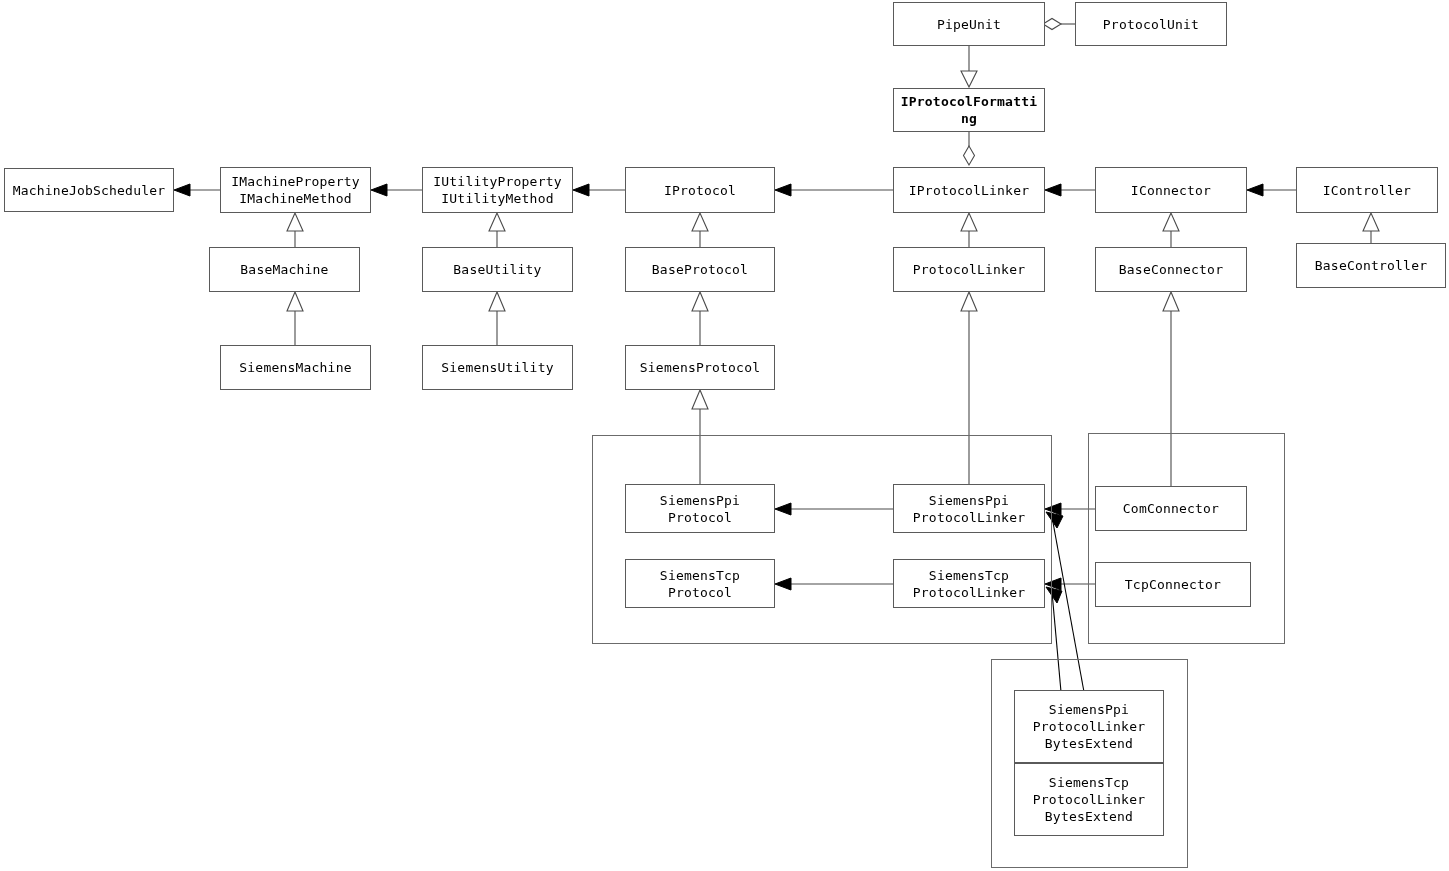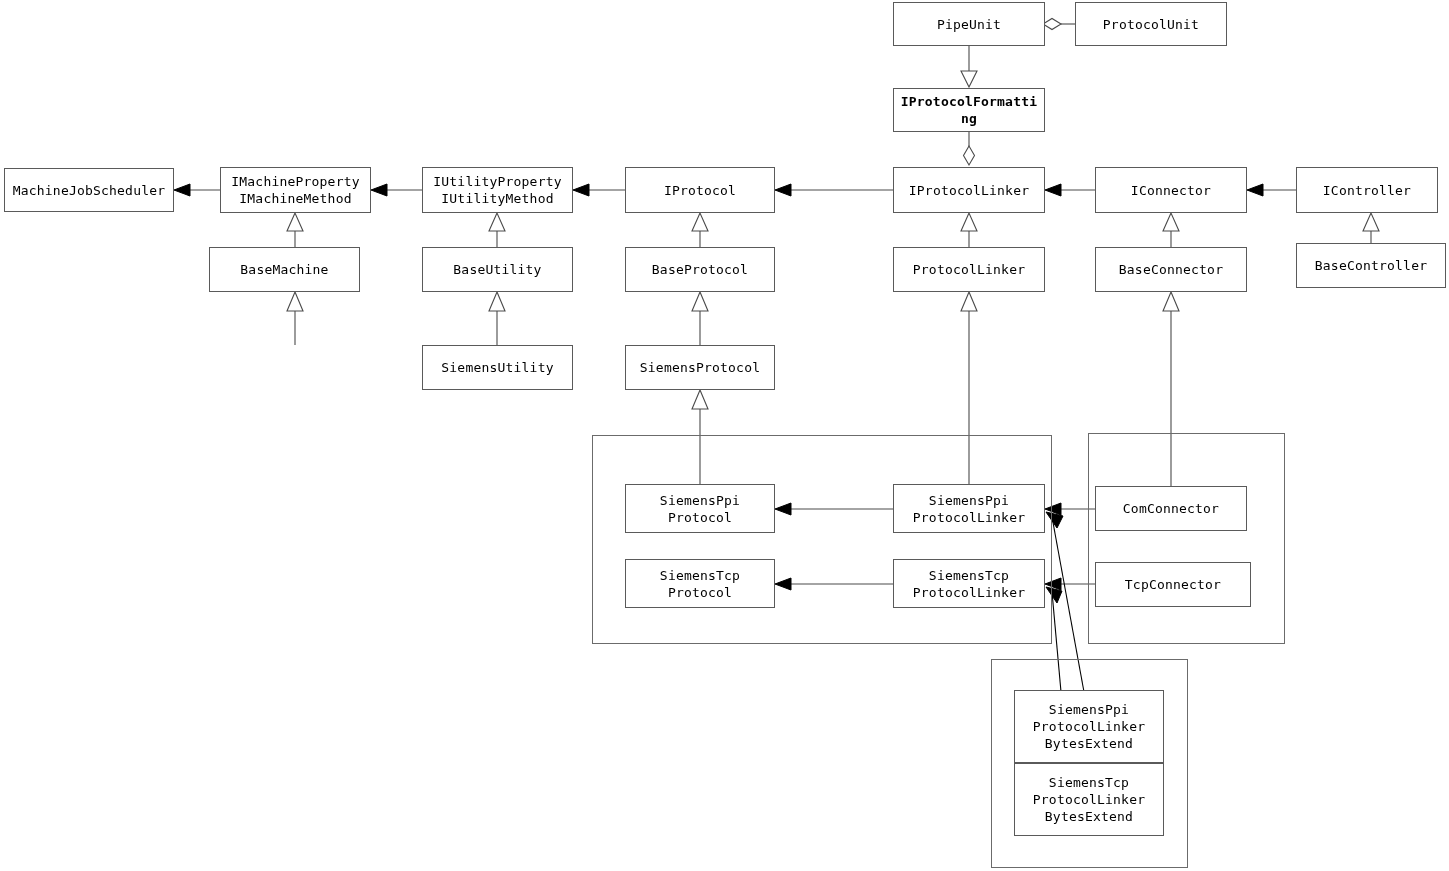--- a/index.html
+++ b/index.html
@@ -158,20 +158,23 @@
   <div class="node" style="left:893px;top:247px;width:152px;height:45px;">
       <span>ProtocolLinker</span>
     </div>
   <div class="node" style="left:1095px;top:247px;width:152px;height:45px;">
       <span>BaseConnector</span>
     </div>
   <div class="node" style="left:1296px;top:243px;width:150px;height:45px;">
       <span>BaseController</span>
     </div>
 
+  <div class="node" style="left:220px;top:345px;width:151px;height:45px;">
+      <span>SiemensMachine</span>
+    </div>
   <div class="node" style="left:422px;top:345px;width:151px;height:45px;">
       <span>SiemensUtility</span>
     </div>
   <div class="node" style="left:625px;top:345px;width:150px;height:45px;">
       <span>SiemensProtocol</span>
     </div>
 
   <div class="node" style="left:625px;top:484px;width:150px;height:49px;">
       <span>SiemensPpi
 Protocol</span>

